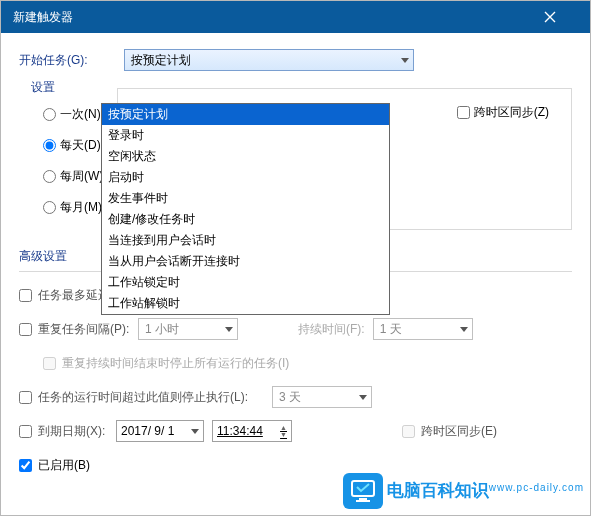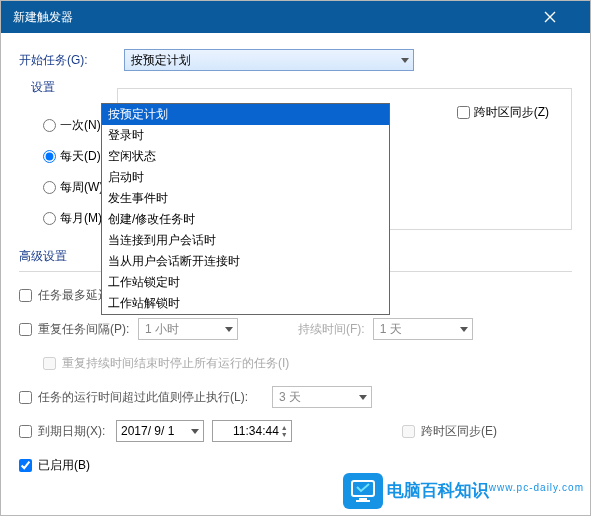--- a/index.html
+++ b/index.html
@@ -9,37 +9,37 @@
     .titlebar .title { font-size: 12px; }
     .titlebar .close { width: 40px; height: 32px; display: flex; align-items: center; justify-content: center; cursor: pointer; }
     .content { padding: 16px 18px 0 18px; position: relative; }
     .row { display: flex; align-items: center; margin-bottom: 8px; gap: 36px; }
     .label { color: #1a3c8c; min-width: 68px; }
     .combo { flex: 1; height: 22px; border: 1px solid #7a9fd0; background: linear-gradient(#eaf3ff,#d6e8fc); display: flex; align-items: center; justify-content: space-between; padding: 0 4px 0 6px; cursor: pointer; max-width: 290px; }
     .chev { width: 0; height: 0; border-left: 4px solid transparent; border-right: 4px solid transparent; border-top: 5px solid #555; }
     .settings-label { color: #1a3c8c; margin-left: 12px; margin-top: 2px; }
     .settings-box { border: 1px solid #d9d9d9; margin-left: 98px; margin-top: -8px; height: 142px; position: relative; }
     .radio-col { position: absolute; top: 18px; left: 24px; }
-    .radio-row { display: flex; align-items: center; margin-bottom: 14px; cursor: pointer; margin-top: 11px; }
+    .radio-row { display: flex; align-items: center; margin-bottom: 14px; cursor: pointer; }
     .radio-row input { margin-right: 4px; }
     .tz-sync { position: absolute; right: 22px; top: 15px; display: flex; }
     .tz-sync input { margin-right: 4px; }
     .section-title { color: #1a3c8c; margin-top: 18px; margin-bottom: 6px; }
     .hr { height: 1px; background: #d9d9d9; margin-bottom: 12px; }
     .adv-row { display: flex; align-items: center; margin-bottom: 12px; min-height: 22px; }
     .adv-row input[type=checkbox] { margin-right: 6px; }
     .adv-row .lbl { color: #555; min-width: 210px; }
     .disabled .lbl, .disabled { color: #aaa; }
     .select-small { width: 100px; height: 22px; border: 1px solid #c0c0c0; display: flex; align-items: center; justify-content: space-between; padding: 0 4px 0 6px; color: #888; background: #fff; }
     .indent { margin-left: 24px; }
     .dur-label { color: #aaa; margin-left: 60px; margin-right: 8px; }
     .date-input { width: 88px; height: 22px; border: 1px solid #a0a0a0; display: flex; align-items: center; padding: 0 4px; justify-content: space-between; background: #fff; }
     .spin { display: flex; flex-direction: column; margin-left: 2px; }
     .spin span { font-size: 7px; line-height: 7px; color: #666; }
-    .time-input { width: 80px; height: 22px; border: 1px solid #a0a0a0; display: flex; align-items: center; padding: 0 20px; justify-content: space-between; background: #fff; }
+    .time-input { width: 80px; height: 22px; border: 1px solid #a0a0a0; display: flex; align-items: center; padding: 0 4px; justify-content: space-between; background: #fff; text-decoration: underline; }
     .dropdown-list { position: absolute; top: 70px; left: 100px; width: 289px; background: #fff; border: 1px solid #666; z-index: 100; }
     .dropdown-list .item { padding: 2px 6px; cursor: pointer; }
     .dropdown-list .item.selected { background: #0a64d0; color: #fff; }
     .watermark { position: absolute; right: 6px; bottom: 6px; display: flex; align-items: center; }
     .wm-icon { width: 40px; height: 36px; background: #1793e6; border-radius: 6px; display: flex; align-items: center; justify-content: center; margin-right: 4px; }
     .wm-text { display: flex; flex-direction: row; line-height: 1.1; }
     .wm-zh { color: #1793e6; font-size: 17px; font-weight: bold; }
     .wm-en { color: #1793e6; font-size: 10px; letter-spacing: 1px; }
   </style>
 </head>

